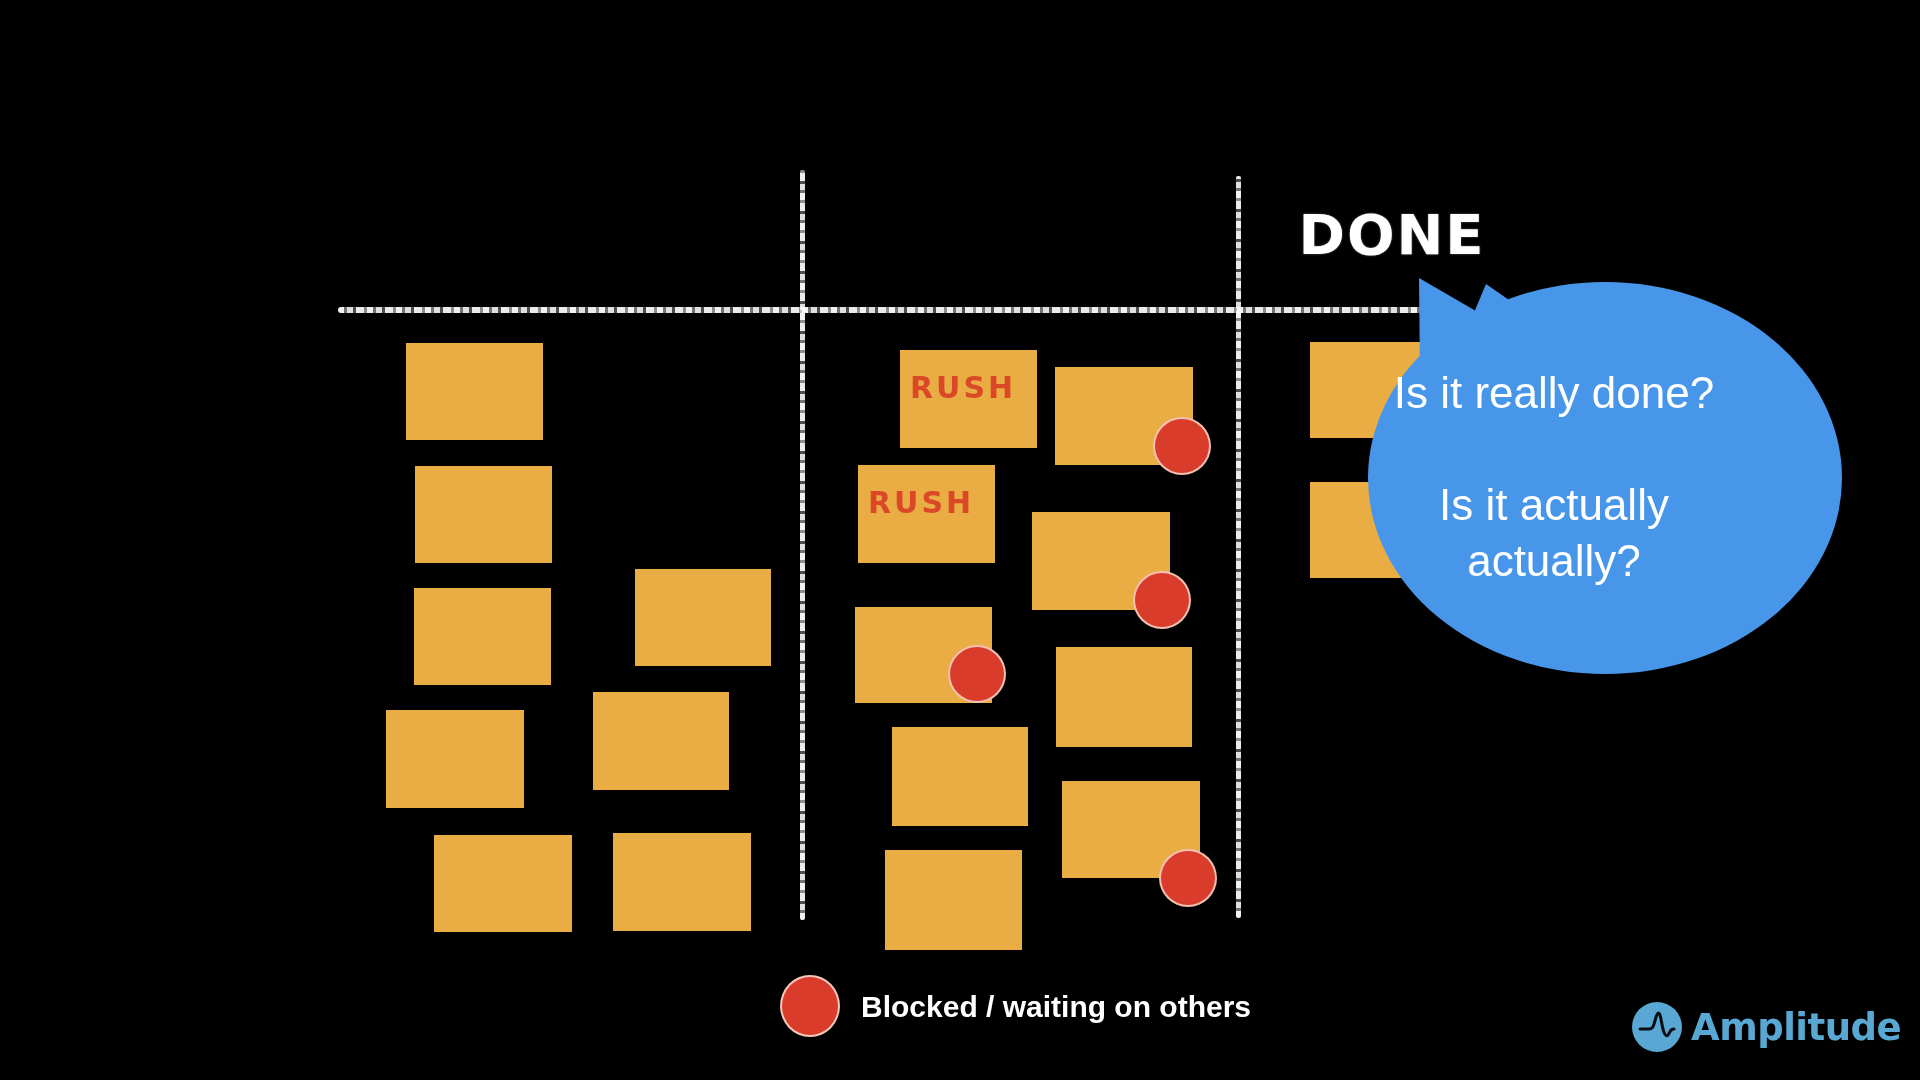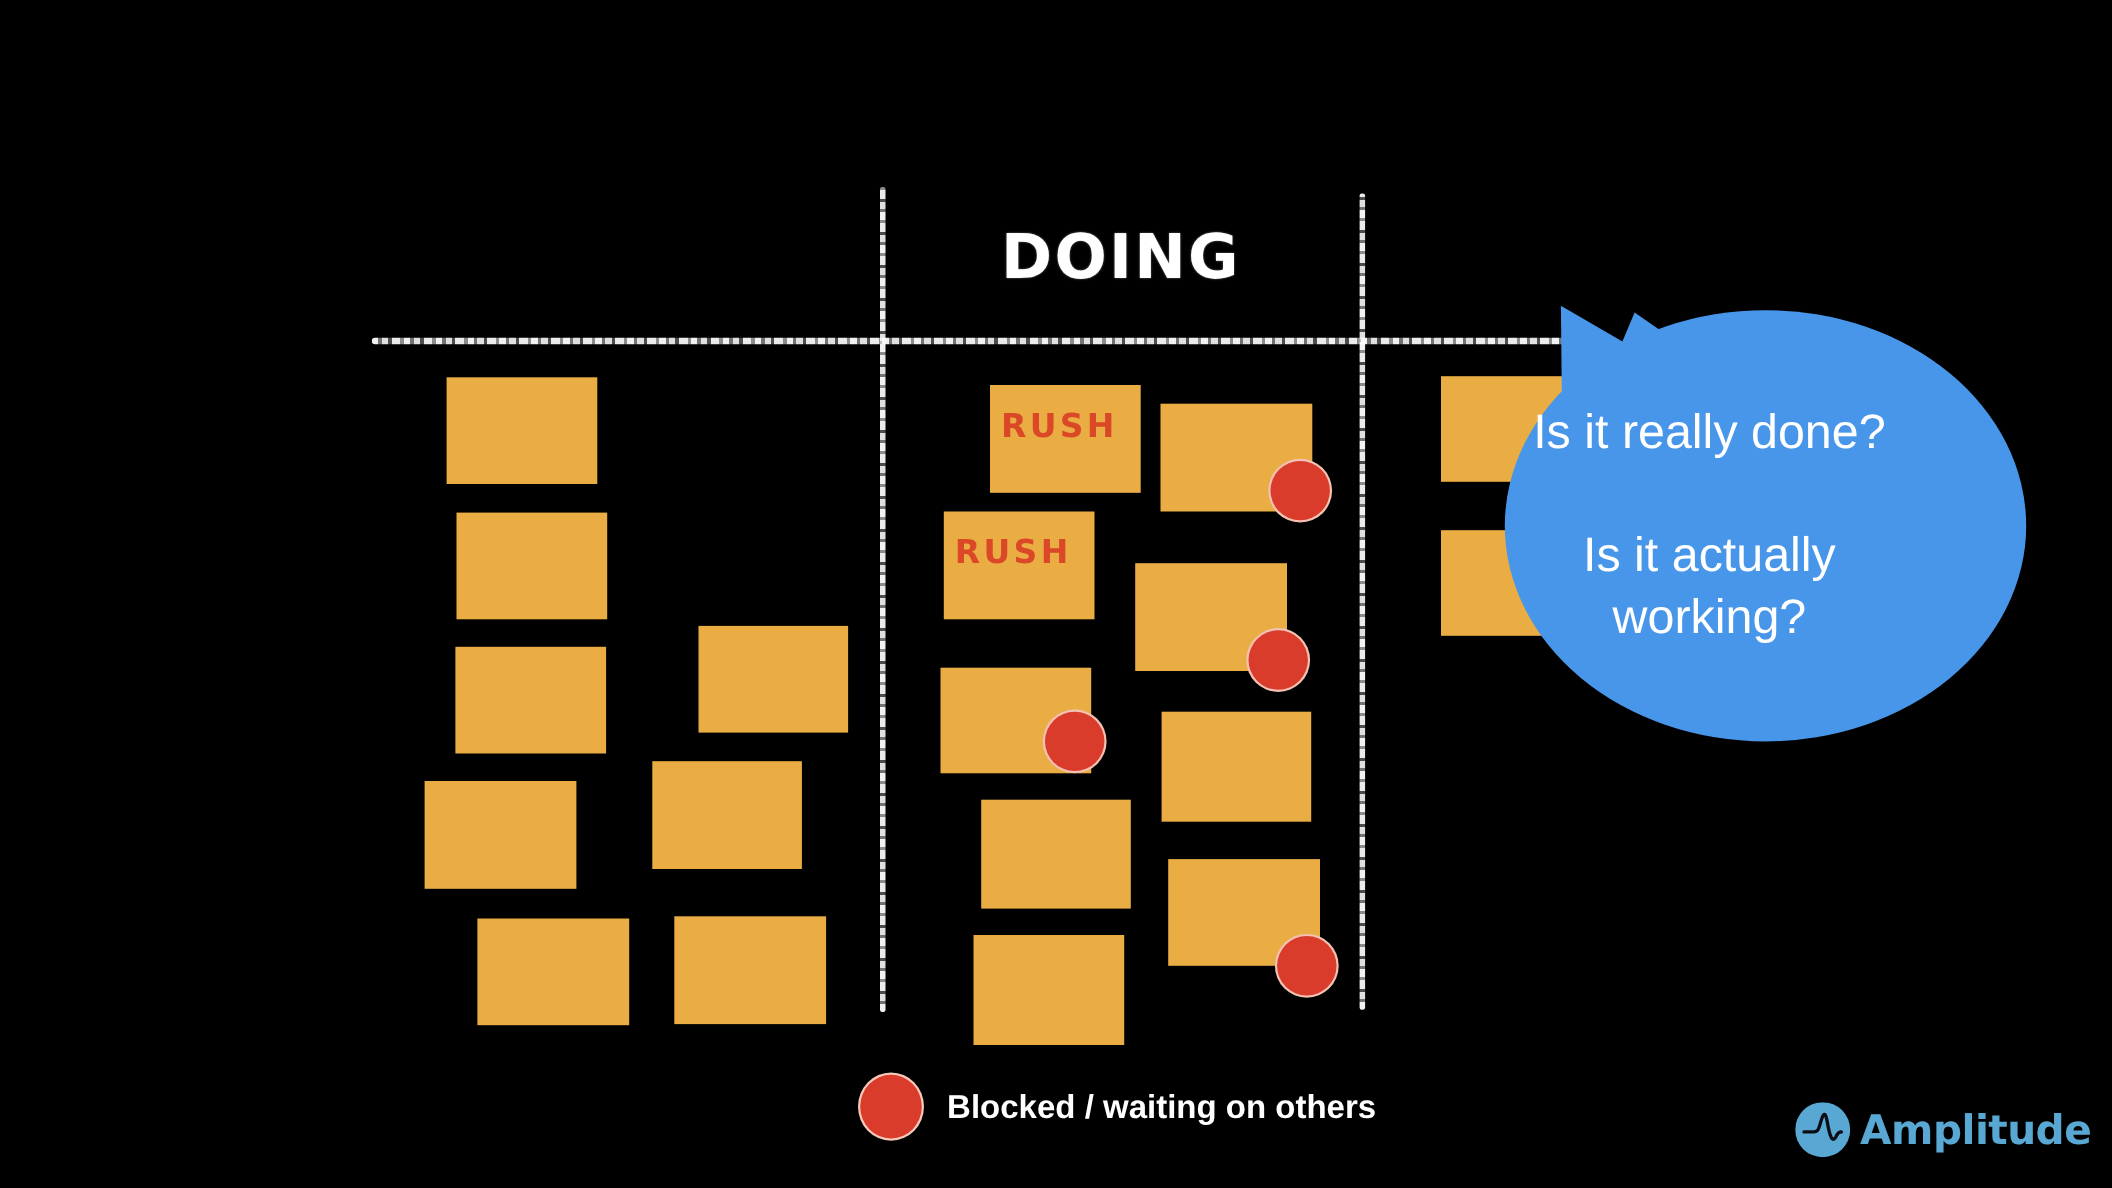--- a/index.html
+++ b/index.html
@@ -86,21 +86,21 @@
     color:var(--brand,#58A8D3);
     font-family:"DejaVu Sans",sans-serif;
     font-weight:700;font-size:37px;letter-spacing:-0.5px;
   }
 </style>
 </head>
 <body>
 
 <div id="stage">
 
-  <div class="col-header" id="hdr-doing">DOING</div>
+  <div class="col-header" id="hdr-done">DONE</div>
 
   <div class="h-line"></div>
   <div class="v-line" id="vline-1"></div>
   <div class="v-line" id="vline-2"></div>
 
   <div id="notes-layer">
       <div class="note" style="left: 406px; top: 343px; width: 137px; height: 97px;"></div>
       <div class="note" style="left: 415px; top: 466px; width: 137px; height: 97px;"></div>
       <div class="note" style="left: 414px; top: 588px; width: 137px; height: 97px;"></div>
       <div class="note" style="left: 635px; top: 569px; width: 136px; height: 97px;"></div>
@@ -136,21 +136,21 @@
   <svg id="bubble-svg" width="520" height="460" viewBox="0 0 520 460" aria-hidden="true">
     <polygon points="59,48 140,95 60,145" fill="currentColor"></polygon>
     <polygon points="126,54 172,86 100,116" fill="currentColor"></polygon>
     <ellipse cx="245" cy="248" rx="237" ry="196" fill="currentColor"></ellipse>
   </svg>
 
   <div id="bubble-text">
     <div class="bubble-line">Is it really done?</div>
     <div class="bubble-line"></div>
     <div class="bubble-line">Is it actually</div>
-    <div class="bubble-line">working?</div>
+    <div class="bubble-line">actually?</div>
   </div>
 
   <div id="legend-dot"></div>
   <div id="legend-label">Blocked / waiting on others</div>
 
   <div id="brand">
     <svg width="50" height="50" viewBox="0 0 50 50" aria-hidden="true">
       <circle cx="25" cy="25" r="25" fill="var(--brand,#58A8D3)"></circle>
       <path d="M 8 27 H 17 C 21 27 21.5 24 23.5 17 C 25 11.5 26.5 9 28 13 C 29.5 17.5 30 26 32.5 31.5 C 34 34.8 36 34.3 37.5 30.5 C 38.5 28.2 39.5 27 42 27" fill="none" stroke="var(--brand_glyph,#0A0E14)" stroke-width="3" stroke-linecap="round"></path>
     </svg>

